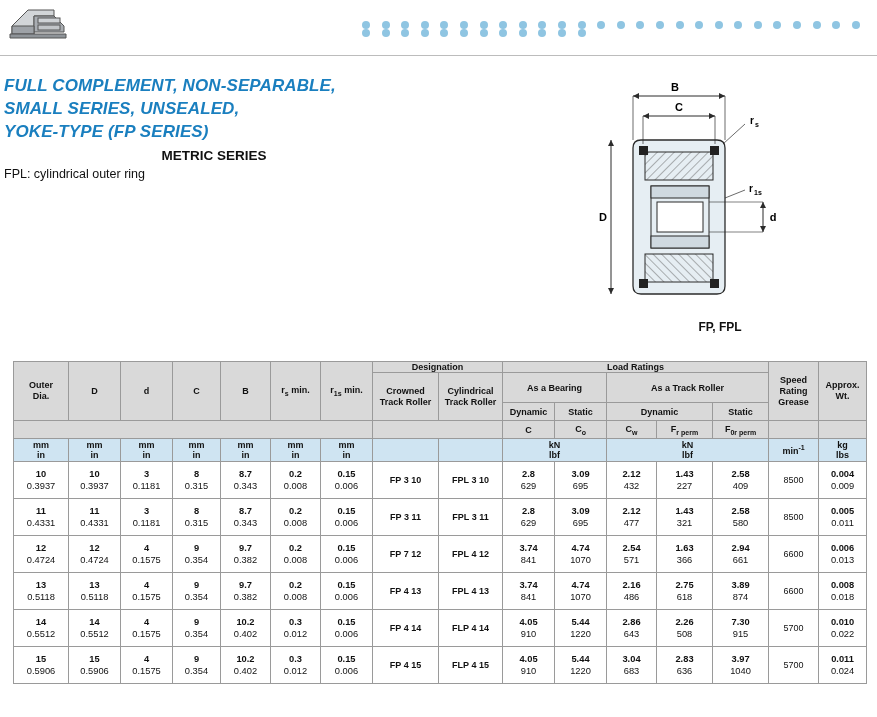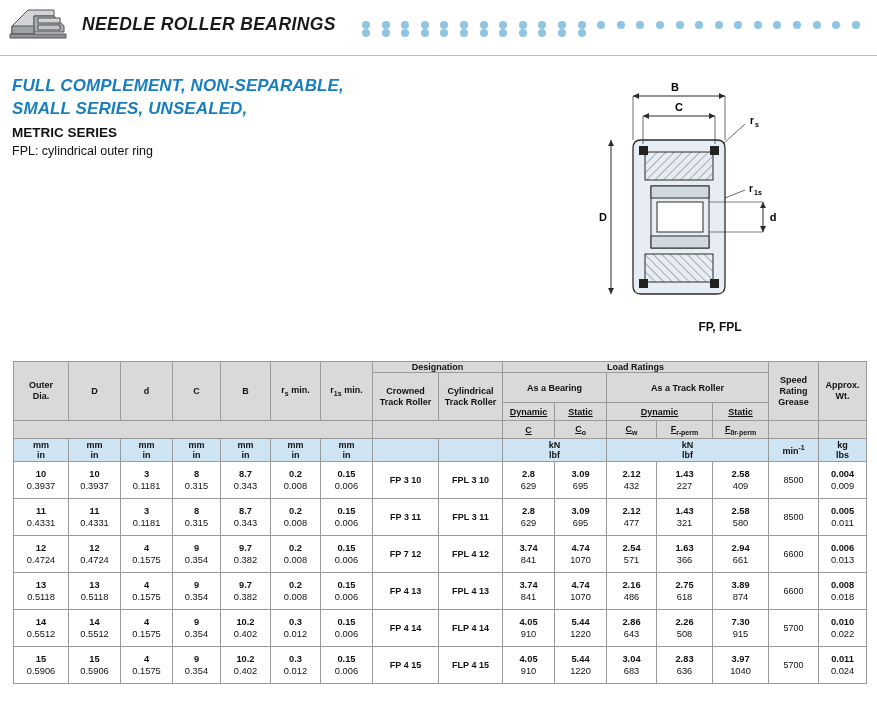--- a/index.html
+++ b/index.html
@@ -19,45 +19,45 @@
     color:#1a1a1a;
   }
   .hdr-dots{position:absolute;left:362px;top:21px;width:510px;height:12px;}
   .hdr-dots span{
     display:block;float:left;width:8px;height:8px;border-radius:50%;
     background:#8fc5e2;margin-right:11.6px;
   }
   .hdr-rule{position:absolute;left:0;top:55px;width:877px;height:1px;background:#bcbcbc;}
 
   
-  .title-block{position:absolute;left:12px;top:74px;width:420px;}
+  .title-block{position:absolute;left:4px;top:74px;width:420px;}
   .t-line{
     font-size:17px;font-weight:bold;font-style:italic;color:#1a7fbf;
     line-height:23px;letter-spacing:.1px;
   }
-  .t-metric{font-size:13.5px;font-weight:bold;color:#111;margin-top:5px;}
+  .t-metric{font-size:13.5px;font-weight:bold;color:#111;margin-top:5px;text-align:center;}
   .t-note{font-size:12.5px;color:#111;margin-top:16px;line-height:19px;}
 
   
   .diagram{position:absolute;left:595px;top:78px;width:250px;height:265px;}
   .diagram-caption{
     position:absolute;left:595px;top:320px;width:250px;text-align:center;
     font-size:12px;font-weight:bold;color:#111;
   }
 
   
   .tbl-wrap{position:absolute;left:13px;top:361px;width:851px;}
   table.spec{border-collapse:collapse;width:851px;table-layout:fixed;}
   table.spec td,table.spec th{
     border:1px solid #9a9a9a;text-align:center;vertical-align:middle;
     font-size:9px;color:#111;padding:0;
   }
   thead td,thead th{background:#d9d9d9;font-weight:bold;}
   .hdr-tall{height:58px;}
-  .subrow td{height:17px;font-weight:bold;text-decoration:underline;}
+  .subrow td{height:17px;font-weight:bold;}
   .unitrow td{background:#cfe4f2;height:22px;font-weight:bold;line-height:10.5px;}
   .unitrow .blank{background:#cfe4f2;}
   tbody td{height:36px;line-height:12.5px;}
   .v1{font-weight:bold;display:block;font-size:9.3px;}
   .v2{display:block;font-size:9.3px;}
   .grp{font-weight:bold;}
   .nowrap{white-space:nowrap;}
   .two-line{line-height:11px;}
 </style>
 </head>
@@ -71,21 +71,20 @@
         <g stroke="#555" stroke-width="1" fill="#b9bcc0">
           <path d="M4,22 L20,6 L46,6 L46,12 L26,12 L26,30 L4,30 Z" fill="#d2d5d8"></path>
           <path d="M26,12 L46,12 L56,22 L56,28 L26,28 Z" fill="#a9adb2"></path>
           <path d="M4,22 L26,22 L26,30 L4,30 Z" fill="#9ea2a7"></path>
           <rect x="30" y="14" width="22" height="5" fill="#cfd2d6"></rect>
           <rect x="30" y="21" width="22" height="5" fill="#c2c5c9"></rect>
           <path d="M2,30 L58,30 L58,34 L2,34 Z" fill="#8e9398"></path>
         </g>
       </svg>
     </div>
-    <div class="hdr-title">NEEDLE ROLLER BEARINGS</div>
     <div class="hdr-dots" id="hdr-dots">
         <span style="background: rgb(143, 197, 226);"></span>
         <span style="background: rgb(143, 197, 226);"></span>
         <span style="background: rgb(143, 197, 226);"></span>
         <span style="background: rgb(143, 197, 226);"></span>
         <span style="background: rgb(143, 197, 226);"></span>
         <span style="background: rgb(143, 197, 226);"></span>
         <span style="background: rgb(143, 197, 226);"></span>
         <span style="background: rgb(143, 197, 226);"></span>
         <span style="background: rgb(143, 197, 226);"></span>
@@ -118,20 +117,21 @@
         <span style="background: rgb(143, 197, 226);"></span>
         <span style="background: rgb(143, 197, 226);"></span>
         <span style="background: rgb(143, 197, 226);"></span>
       </div>
     <div class="hdr-rule"></div>
   </div>
 
   <div class="title-block">
     <div class="t-line">FULL COMPLEMENT, NON-SEPARABLE,</div>
     <div class="t-line">SMALL SERIES, UNSEALED,</div>
+    <div class="t-line">YOKE-TYPE (FP SERIES)</div>
     <div class="t-metric">METRIC SERIES</div>
     <div class="t-note" style="margin-top:2px">FPL: cylindrical outer ring</div>
   </div>
 
   <div class="diagram">
     <svg width="250" height="265" viewBox="0 0 250 265">
       <defs>
         <pattern id="hatchR" width="6" height="6" patternTransform="rotate(45)" patternUnits="userSpaceOnUse">
           <line x1="0" y1="0" x2="0" y2="6" stroke="#5a5a5a" stroke-width="0.9"></line>
         </pattern>

